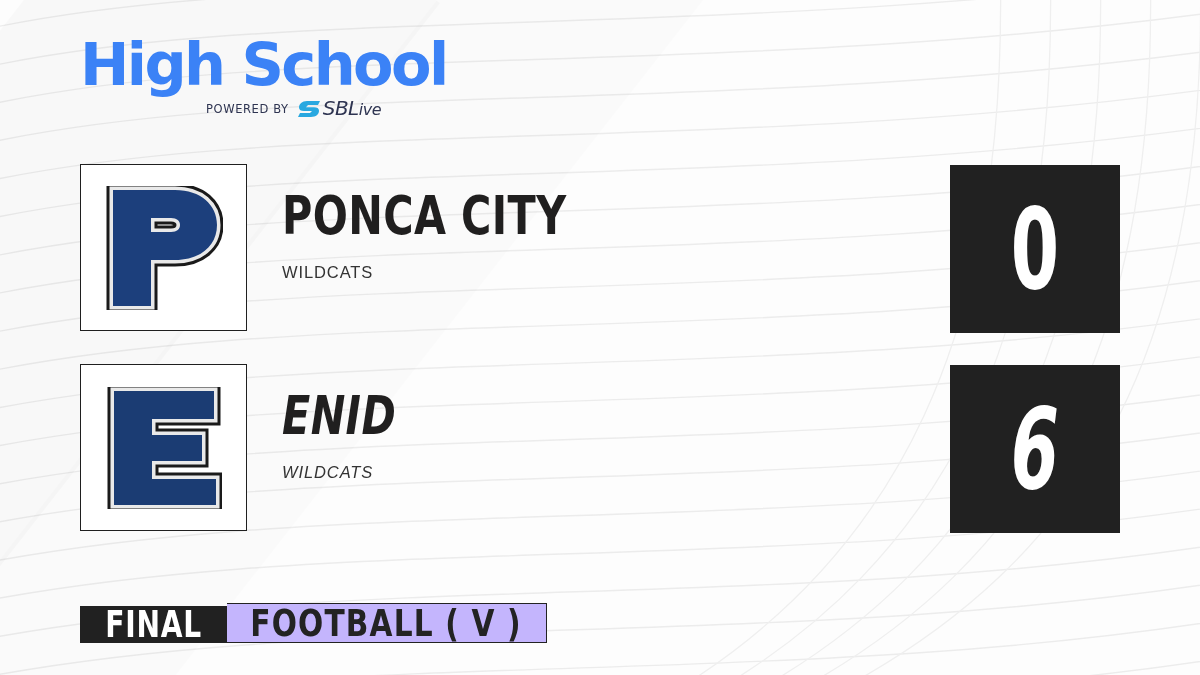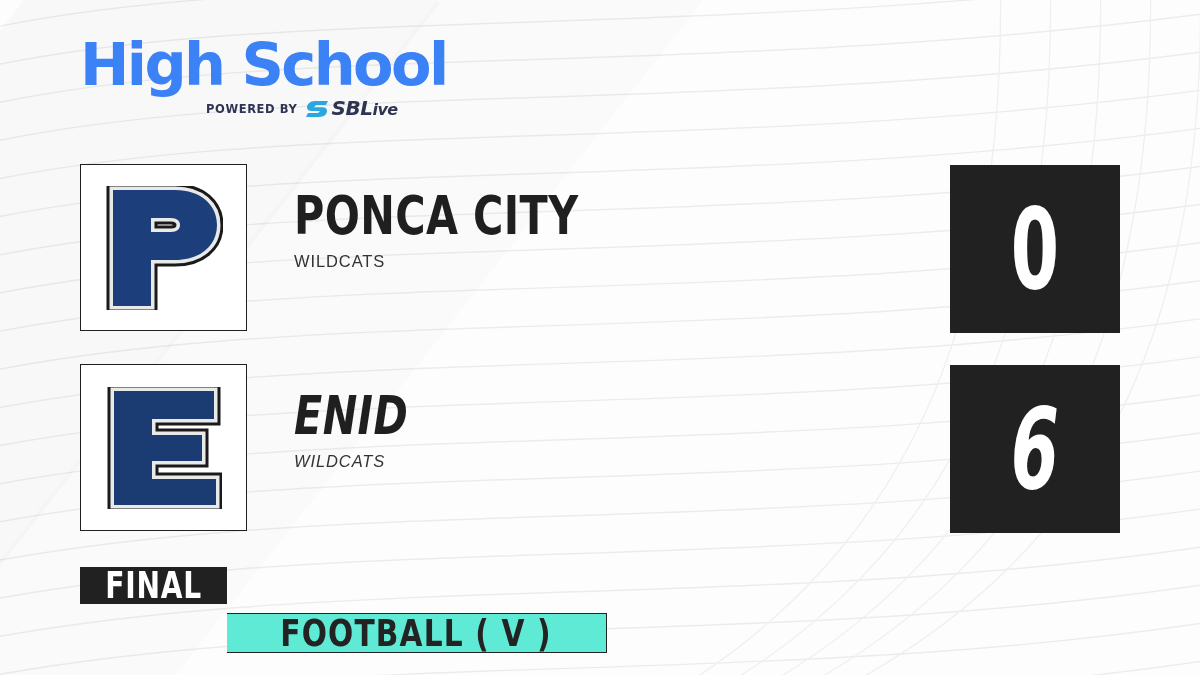--- a/index.html
+++ b/index.html
@@ -82,33 +82,33 @@
   .powered {
     display: flex;
     align-items: center;
     margin-top: 4px;
     margin-left: 126px;
     height: 18px;
   }
   .powered-text {
     font-family: "DejaVu Sans", sans-serif;
     font-size: 11.5px;
-    font-weight: 700;
+    font-weight: 400;
     letter-spacing: 0.6px;
     color: #2e3451;
   }
   .sblive {
     display: flex;
     align-items: center;
     margin-left: 9px;
   }
   .sblive-mark { display: block; }
   .sblive-text {
     font-family: "DejaVu Sans", sans-serif;
-    font-weight: 700;
+    font-weight: 400;
     font-style: italic;
     font-size: 20px;
     letter-spacing: -0.5px;
     color: #2e3451;
     margin-left: 1px;
     line-height: 20px;
   }
   .sblive-text .low {
     font-size: 16px;
   }
@@ -133,37 +133,37 @@
     border: 1.6px solid #1f1f1f;
     box-sizing: border-box;
     display: flex;
     align-items: center;
     justify-content: center;
   }
   .logo-card svg { display: block; }
 
   .team-text {
     position: absolute;
-    left: 214px;
+    left: 202px;
     top: 24px;
     width: 600px;
   }
   .team-name {
     font-family: "DejaVu Sans", sans-serif;
     font-weight: 700;
     font-size: 53px;
     line-height: 55px;
     letter-spacing: 0.5px;
     color: #201f1f;
     transform: scaleX(0.78);
     transform-origin: left center;
     white-space: nowrap;
   }
   .team-mascot {
-    margin-top: 9px;
+    margin-top: 20px;
     font-family: "Liberation Sans", sans-serif;
     font-size: 16.5px;
     letter-spacing: 0.9px;
     color: #333333;
     white-space: nowrap;
   }
 
   .score-box {
     position: absolute;
     left: 870px;
@@ -186,42 +186,42 @@
     letter-spacing: 0px;
   }
 
   
   .status-bar {
     position: absolute;
     left: 80px;
     top: 567px;
     height: 76px;
     display: flex;
-    align-items: flex-start;
+    align-items: flex-end;
   }
   .status-final {
     background: #212121;
     width: 147px;
     display: flex;
     align-items: center;
     justify-content: center;
   }
   .status-final-text {
     font-family: "DejaVu Sans", sans-serif;
     font-weight: 700;
     font-size: 37px;
     line-height: 37px;
     color: #ffffff;
     transform: scaleX(0.76);
     transform-origin: center center;
     letter-spacing: 1px;
   }
   .status-sport {
-    background: #5eead4;
-    width: 380px;
+    background: #c4b5fd;
+    width: 320px;
     border: 1.6px solid #232323;
     border-left: none;
     box-sizing: border-box;
     display: flex;
     align-items: center;
     justify-content: center;
     margin-top: 46px;
   }
   .status-sport-text {
     font-family: "DejaVu Sans", sans-serif;

